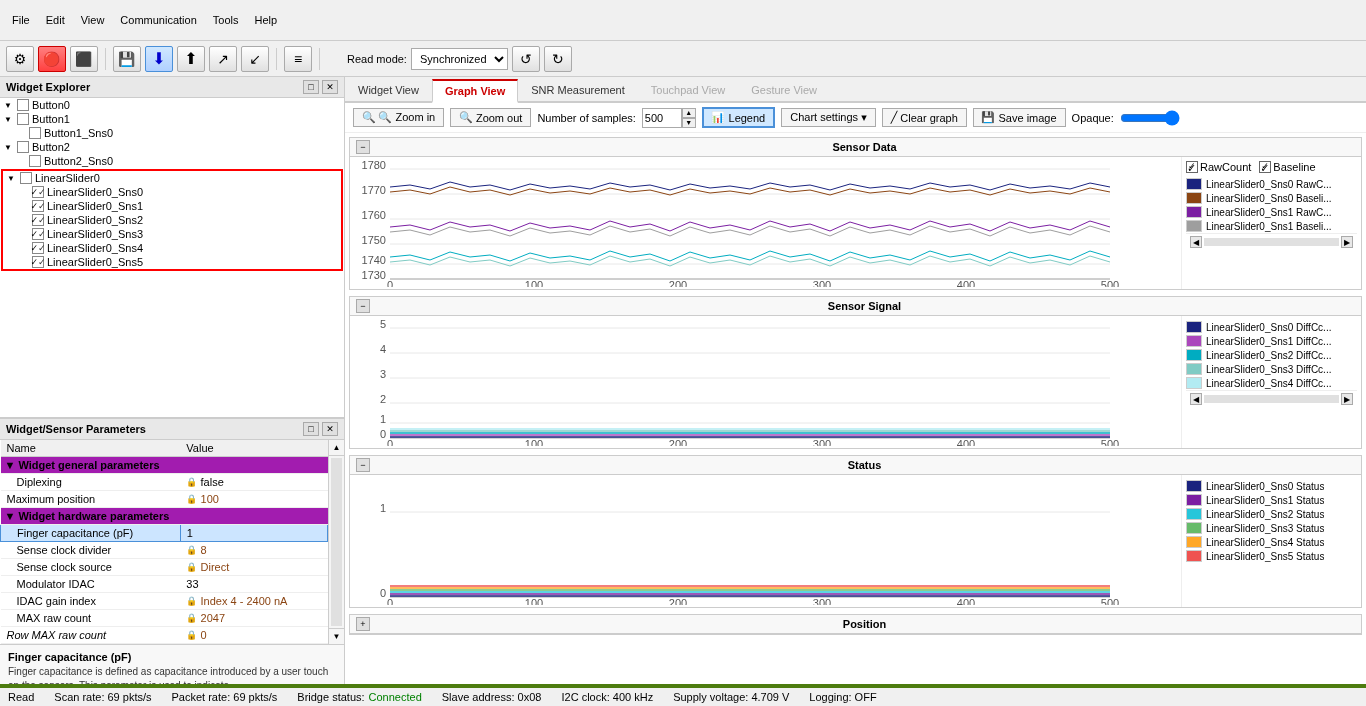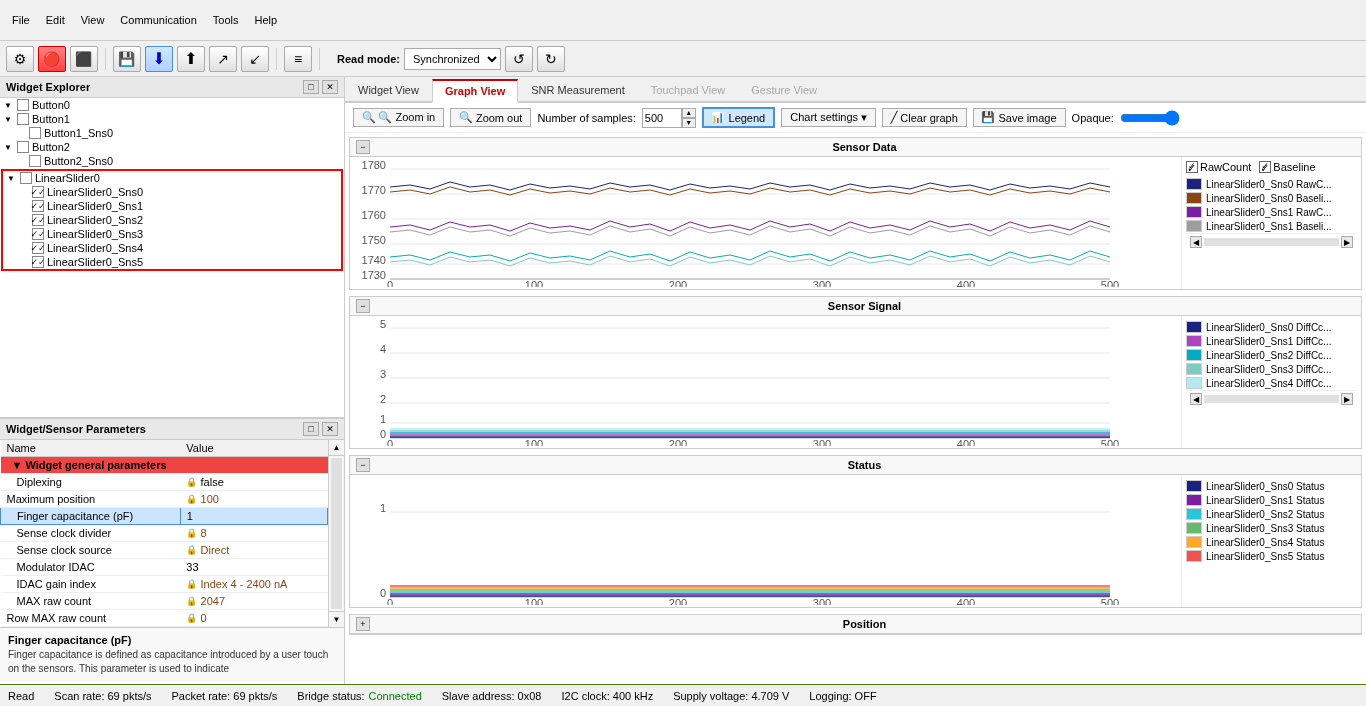--- a/index.html
+++ b/index.html
@@ -3,21 +3,21 @@
   <meta charset="utf-8">
   <style>
     * { box-sizing: border-box; margin: 0; padding: 0; font-family: 'Segoe UI', Arial, sans-serif; font-size: 11px; }
     body { background: #f0f0f0; width: 1366px; height: 706px; overflow: hidden; }
 
     
     .toolbar { background: #f0f0f0; border-bottom: 1px solid #ccc; padding: 4px 6px; display: flex; align-items: center; gap: 4px; height: 36px; }
     .toolbar-sep { width: 1px; height: 22px; background: #ccc; margin: 0 3px; }
     .tb-btn { width: 28px; height: 26px; border: 1px solid #aaa; background: linear-gradient(to bottom, #fff, #e0e0e0); border-radius: 2px; cursor: pointer; display: flex; align-items: center; justify-content: center; font-size: 14px; }
     .tb-btn.active { background: linear-gradient(to bottom, #d0e8ff, #b0d0ff); border-color: #4a90d9; }
-    .read-mode-label { margin-left: 10px; font-size: 11px; font-weight: bold; }
+    .read-mode-label { margin-left: 20px; font-size: 11px; }
     .read-mode-select { height: 22px; border: 1px solid #aaa; background: white; padding: 0 4px; font-size: 11px; }
     .menu-bar { background: #f0f0f0; border-bottom: 1px solid #ccc; padding: 12px 4px; display: flex; gap: 0; }
     .menu-item { padding: 2px 8px; cursor: pointer; font-size: 11px; }
 
     
     .main { display: flex; height: calc(706px - 58px); }
 
     
     .left-panel { width: 345px; display: flex; flex-direction: column; border-right: 1px solid #ccc; background: white; }
 
@@ -34,31 +34,31 @@
     .tree-checkbox { width: 12px; height: 12px; border: 1px solid #888; background: white; display: flex; align-items: center; justify-content: center; font-size: 9px; }
     .tree-checkbox.checked::after { content: '✓'; color: #333; }
     .tree-label { font-size: 11px; }
 
     
     .params-panel { flex-shrink: 0; border-top: 1px solid #ccc; }
     .params-content { overflow-y: auto; max-height: 280px; }
     .params-table { width: 100%; border-collapse: collapse; }
     .params-table th { background: #f0f0f0; border-bottom: 1px solid #ccc; padding: 2px 6px; text-align: left; font-weight: normal; }
     .params-table td { padding: 2px 6px; border-bottom: 1px solid #eee; vertical-align: middle; }
-    .params-table tr.section-header td { background: #ef4444; font-weight: bold; padding-left: 11px; }
+    .params-table tr.section-header td { background: #a21caf; font-weight: bold; padding-left: 4px; }
     .param-value { display: flex; align-items: center; gap: 3px; }
     .lock-icon { font-size: 9px; color: #888; }
 
     
     .info-box { padding: 6px 8px; border-top: 1px solid #ccc; background: #f8f8f8; font-size: 11px; flex-shrink: 0; }
     .info-title { font-weight: bold; margin-bottom: 2px; }
     .info-text { font-size: 10px; color: #333; line-height: 1.4; }
 
     
-    .status-bar { height: 22px; background: #f0f0f0; border-top: 1px solid #4d7c0f; display: flex; align-items: center; padding: 0 8px; gap: 20px; font-size: 11px; position: fixed; bottom: 0; width: 100%; }
+    .status-bar { height: 22px; background: #f0f0f0; border-top: 4px solid #4d7c0f; display: flex; align-items: center; padding: 0 8px; gap: 20px; font-size: 11px; position: fixed; bottom: 0; width: 100%; }
     .status-item { display: flex; gap: 4px; }
     .status-connected { color: green; }
 
     
     .right-panel { flex: 1; display: flex; flex-direction: column; background: white; }
 
     
     .tab-bar { display: flex; border-bottom: 2px solid #ccc; background: #f0f0f0; padding-top: 2px; }
     .tab { padding: 4px 12px; cursor: pointer; border: 1px solid transparent; font-size: 11px; margin-bottom: -2px; }
     .tab.active { background: white; border: 1px solid #ccc; border-bottom: 2px solid white; font-weight: bold; color: #c00; border-top: 2px solid #e00; }
@@ -252,20 +252,23 @@
               </tr>
               <tr>
                 <td style="padding-left:6px;">Maximum position</td>
                 <td>
                   <div class="param-value">
                       <span class="lock-icon">🔒</span>
                       <span style="color:#8B4513;">100</span>
                     </div>
                 </td>
               </tr>
+              <tr class="section-header">
+                <td colspan="2"><span>▼ Widget hardware parameters</span></td>
+              </tr>
               <tr style="background:#cce5ff;">
                 <td style="padding-left:16px; border:1px solid #4a90d9;">Finger capacitance (pF)</td>
                 <td style="border:1px solid #4a90d9;">
                   <div class="param-value">
                       <span>1</span>
                     </div>
                 </td>
               </tr>
               <tr>
                 <td style="padding-left:16px;">Sense clock divider</td>
@@ -305,21 +308,21 @@
               <tr>
                 <td style="padding-left:16px;">MAX raw count</td>
                 <td>
                   <div class="param-value">
                       <span class="lock-icon">🔒</span>
                       <span style="color:#8B4513;">2047</span>
                     </div>
                 </td>
               </tr>
               <tr>
-                <td style="">Row MAX raw count</td>
+                <td style="font-style:italic;">Row MAX raw count</td>
                 <td>
                   <div class="param-value">
                       <span class="lock-icon">🔒</span>
                       <span style="color:#8B4513;">0</span>
                     </div>
                 </td>
               </tr>
             </tbody>
           </table>
         </div>

